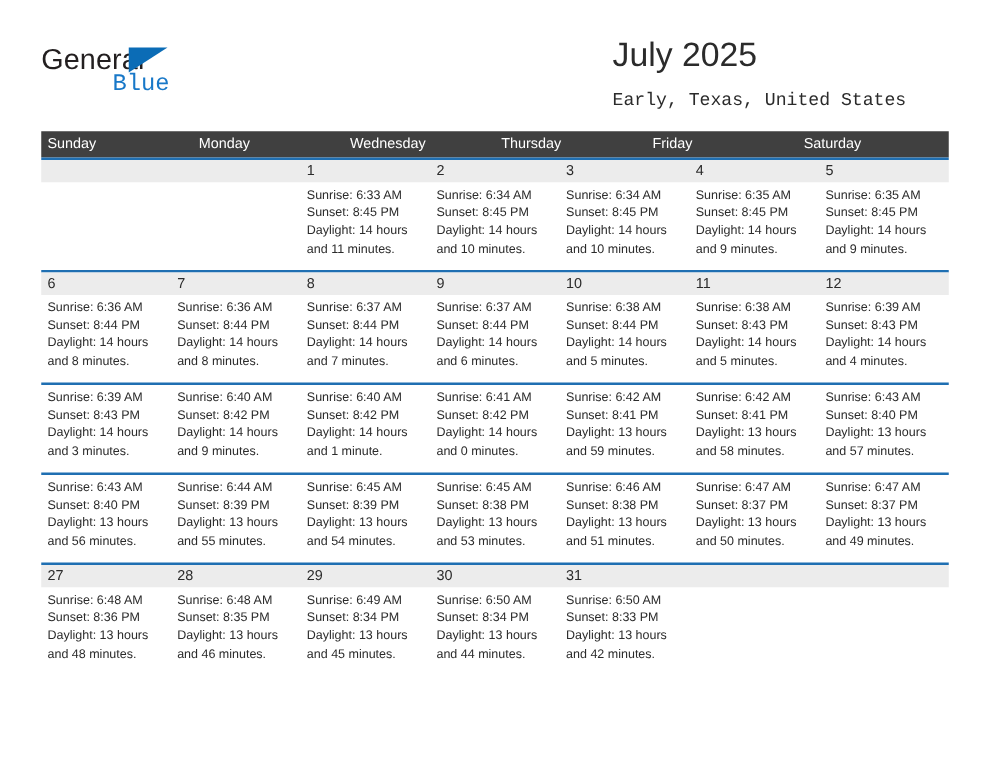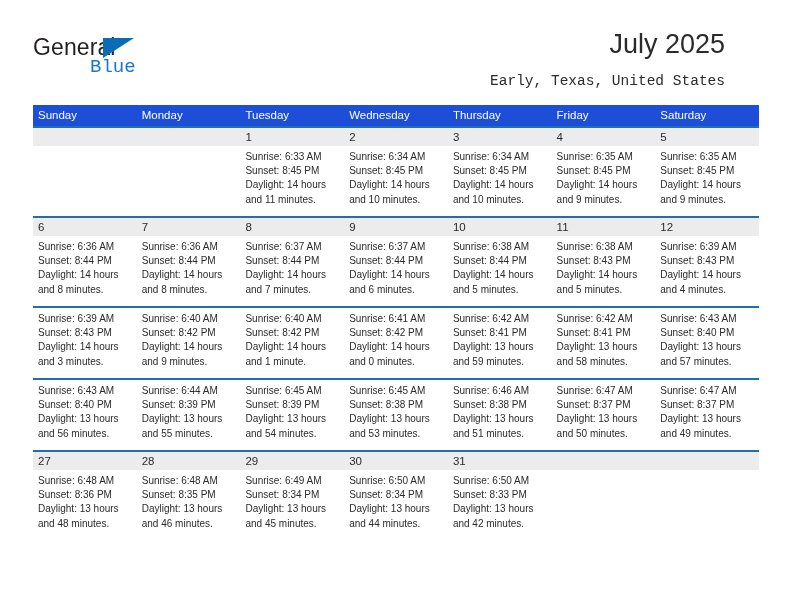--- a/index.html
+++ b/index.html
@@ -62,21 +62,20 @@
     font-size: 19px;
     color: #1878c8;
     font-family: Liberation Mono, monospace;
     text-align: right;
   }
 
   .title-block {
     position: absolute;
     right: 0;
     top: 0;
-    text-align: right;
   }
   .cal-title {
     font-size: 27px;
     color: #2b2b2b;
     line-height: 32px;
     font-weight: normal;
     white-space: nowrap;
   }
   .cal-subtitle {
     font-size: 14.5px;
@@ -89,21 +88,21 @@
 
   
   .calendar {
     position: absolute;
     left: 33px;
     top: 105px;
     width: 726px;
   }
   .weekdays {
     display: flex;
-    background: #1d4ed8;
+    background: #404040;
     height: 21px;
   }
   .weekday {
     flex: 1 1 0;
     color: #ffffff;
     font-size: 11.5px;
     line-height: 21px;
     padding-left: 5px;
     box-sizing: border-box;
     white-space: nowrap;
@@ -163,21 +162,20 @@
       <div class="cal-subtitle">Early, Texas, United States</div>
     </div>
 
   </div>
 
   <div class="calendar">
 
     <div class="weekdays">
       <div class="weekday">Sunday</div>
       <div class="weekday">Monday</div>
-      <div class="weekday">Tuesday</div>
       <div class="weekday">Wednesday</div>
       <div class="weekday">Thursday</div>
       <div class="weekday">Friday</div>
       <div class="weekday">Saturday</div>
     </div>
 
     <div class="week">
       <div class="week-numbers">
         <div class="daynum"></div>
         <div class="daynum"></div>

